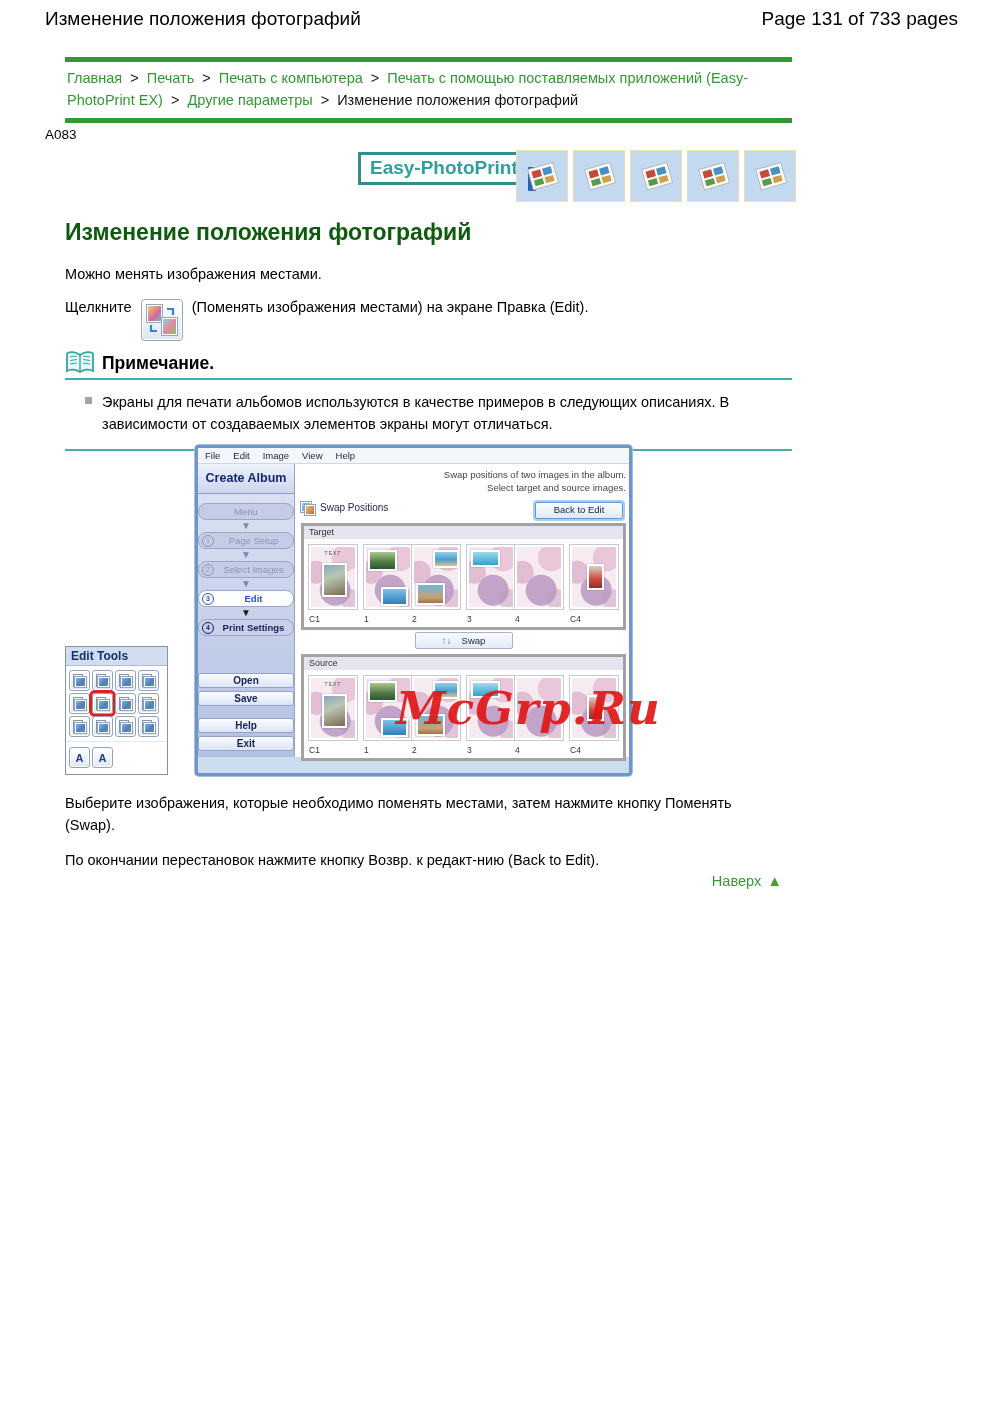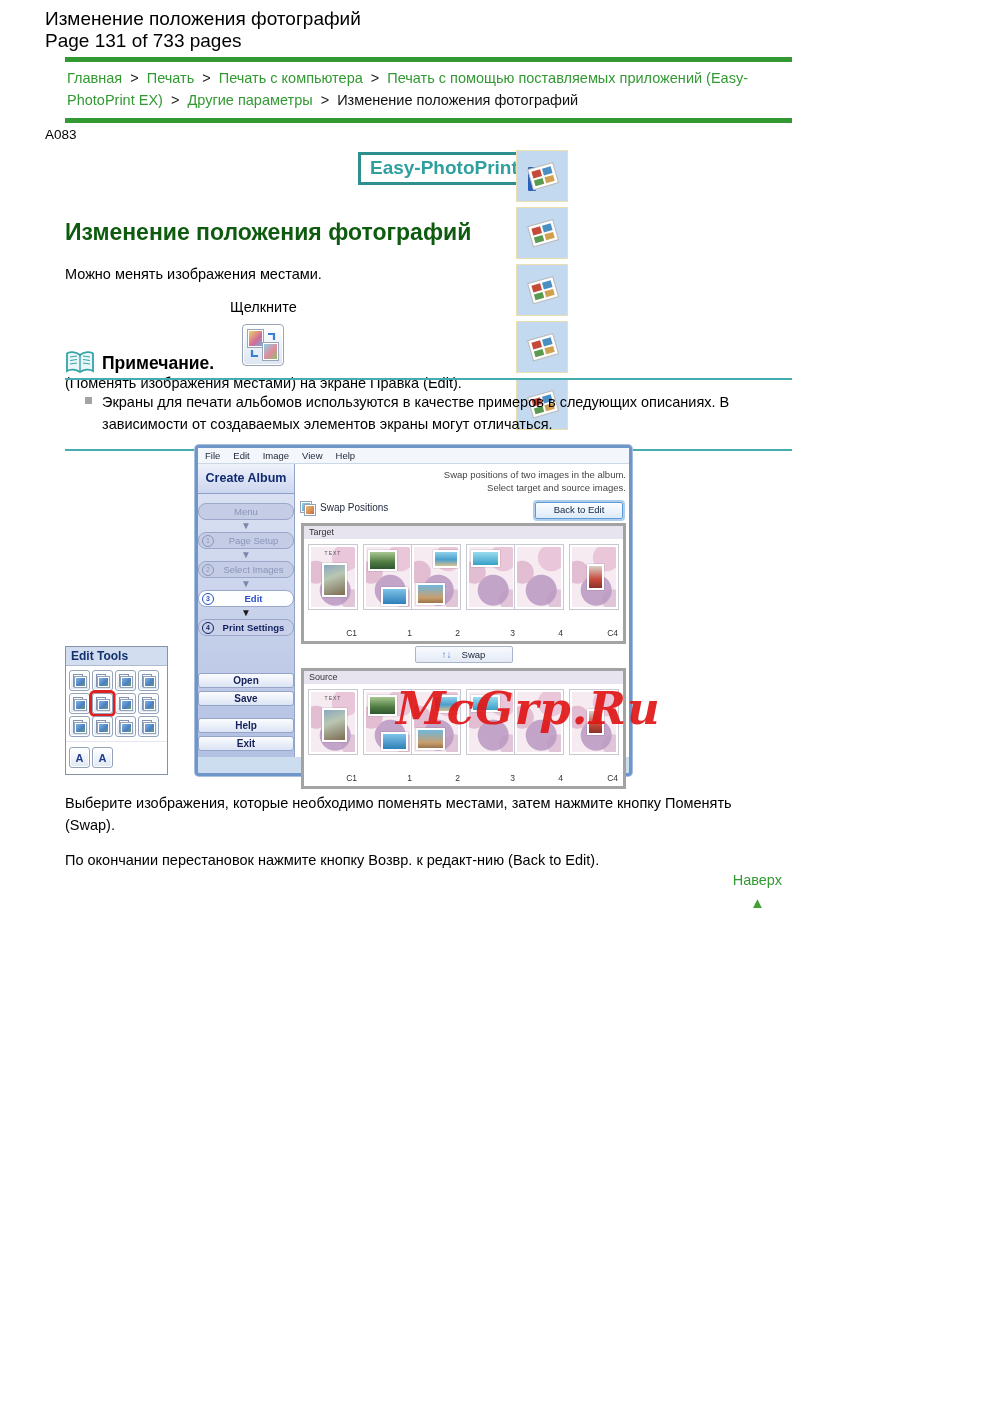--- a/index.html
+++ b/index.html
@@ -1,18 +1,18 @@
 <!DOCTYPE html>
 <html><head>
 <meta charset="utf-8">
 <style>
   html,body{margin:0;padding:0;}
   body{width:1000px;height:1415px;position:relative;background:#fff;
        font-family:"Liberation Sans",sans-serif;color:#000;overflow:hidden;}
-  .abs{position:absolute;flex-direction:column;}
+  .abs{position:absolute;}
 
   
   #doc-header{left:45px;right:42px;top:8px;display:flex;justify-content:space-between;font-size:19px;}
 
   
   #crumb-wrap{left:65px;top:57px;width:727px;}
   .greenbar{height:5px;background:#339933;}
   #crumb-text{padding:6px 2px;font-size:14.5px;line-height:1.5;}
   #crumb-text a{color:#339933;text-decoration:none;}
   #crumb-text .sep{color:#222;padding:0 4px;}
@@ -22,21 +22,21 @@
 
   
   #banner-logo{left:358px;top:152px;border:3px solid #2f8f8f;color:#2f9f9f;background:#fff;
       font-size:19px;font-weight:bold;padding:2px 9px 3px;letter-spacing:0;}
   #banner-tiles{left:516px;top:150px;display:flex;gap:5px;}
   .tile{width:50px;height:50px;background:#c2d9ef;border:1px solid #ecdfae;display:flex;align-items:center;justify-content:center;}
 
   
   #page-heading{left:65px;top:219px;font-size:23px;font-weight:bold;color:#0e5a0e;}
   #intro{left:65px;top:266px;font-size:14.5px;}
-  #click-row{left:65px;top:299px;display:flex;align-items:center;gap:9px;font-size:14.5px;}
+  #click-row{left:65px;top:299px;display:flex;align-items:flex-start;gap:9px;font-size:14.5px;}
   .swap-big{width:40px;height:40px;border:1px solid #9aa6b8;border-radius:4px;position:relative;
       background:linear-gradient(#ffffff,#dde6f2);box-shadow:inset 0 0 0 1px #fff;}
   .swap-big .p1,.swap-big .p2{position:absolute;width:13px;height:15px;border:1px solid #fff;box-shadow:0 0 0 1px #9aa6b8;}
   .swap-big .p1{left:5px;top:5px;background:linear-gradient(135deg,#f0d060,#d06a9a 60%,#7ab0d8);}
   .swap-big .p2{right:5px;bottom:5px;background:linear-gradient(135deg,#8fd0ea,#e08a9a 55%,#8ac06a);}
   .swap-big svg{position:absolute;left:0;top:0;}
 
   
   #note{left:65px;top:351px;width:727px;}
   #note-head{display:flex;align-items:flex-end;gap:7px;}
@@ -122,21 +122,21 @@
         #f7ebf2;}
   .thumb .covertext{position:absolute;top:3px;left:0;right:0;text-align:center;font-size:5px;color:#555;letter-spacing:1px;}
   .photo{position:absolute;border:2px solid #fff;box-shadow:0 0 1px rgba(0,0,0,.45);box-sizing:border-box;}
   .tone-portrait{background:linear-gradient(160deg,#8aa7c0 0%,#b9c7b2 40%,#7d6b52 100%);}
   .tone-green{background:linear-gradient(180deg,#a8c88f 0%,#4e7a42 60%,#2f5631 100%);}
   .tone-blue{background:linear-gradient(180deg,#7ec3e8 0%,#2e7fb8 100%);}
   .tone-beach{background:linear-gradient(180deg,#8fd0ea 0%,#4a9fcc 55%,#d9c08e 100%);}
   .tone-sand{background:linear-gradient(180deg,#6fb7dd 0%,#c89f6e 70%,#9a744a 100%);}
   .tone-sea{background:linear-gradient(180deg,#9adcef 0%,#37a0c8 100%);}
   .tone-red{background:linear-gradient(180deg,#d8d2c8 0%,#c84a3c 60%,#8a3028 100%);}
-  .plabel{margin-top:19px;font-size:8.5px;color:#333;text-align:right;height:10px;}
+  .plabel{margin-top:5px;font-size:8.5px;color:#333;text-align:left;height:10px;}
   #swap-row{display:flex;justify-content:center;align-items:center;height:22px;}
   #swap-btn{width:96px;height:15px;border:1px solid #a9b4cc;border-radius:2px;display:flex;align-items:center;
       justify-content:center;gap:10px;background:linear-gradient(#f8fafd,#e4eaf5);}
   #swap-btn .arr{font-size:10px;color:#4a7fd0;line-height:10px;}
   #swap-btn .lbl{font-size:9.5px;color:#1c2438;}
 
   
   #paras{left:65px;top:793px;width:680px;font-size:14.5px;line-height:1.5;}
   #paras p{margin:0 0 13px 0;}
   #back-top{right:218px;top:872px;font-size:14.5px;color:#339933;display:flex;align-items:center;gap:6px;text-decoration:none;}

